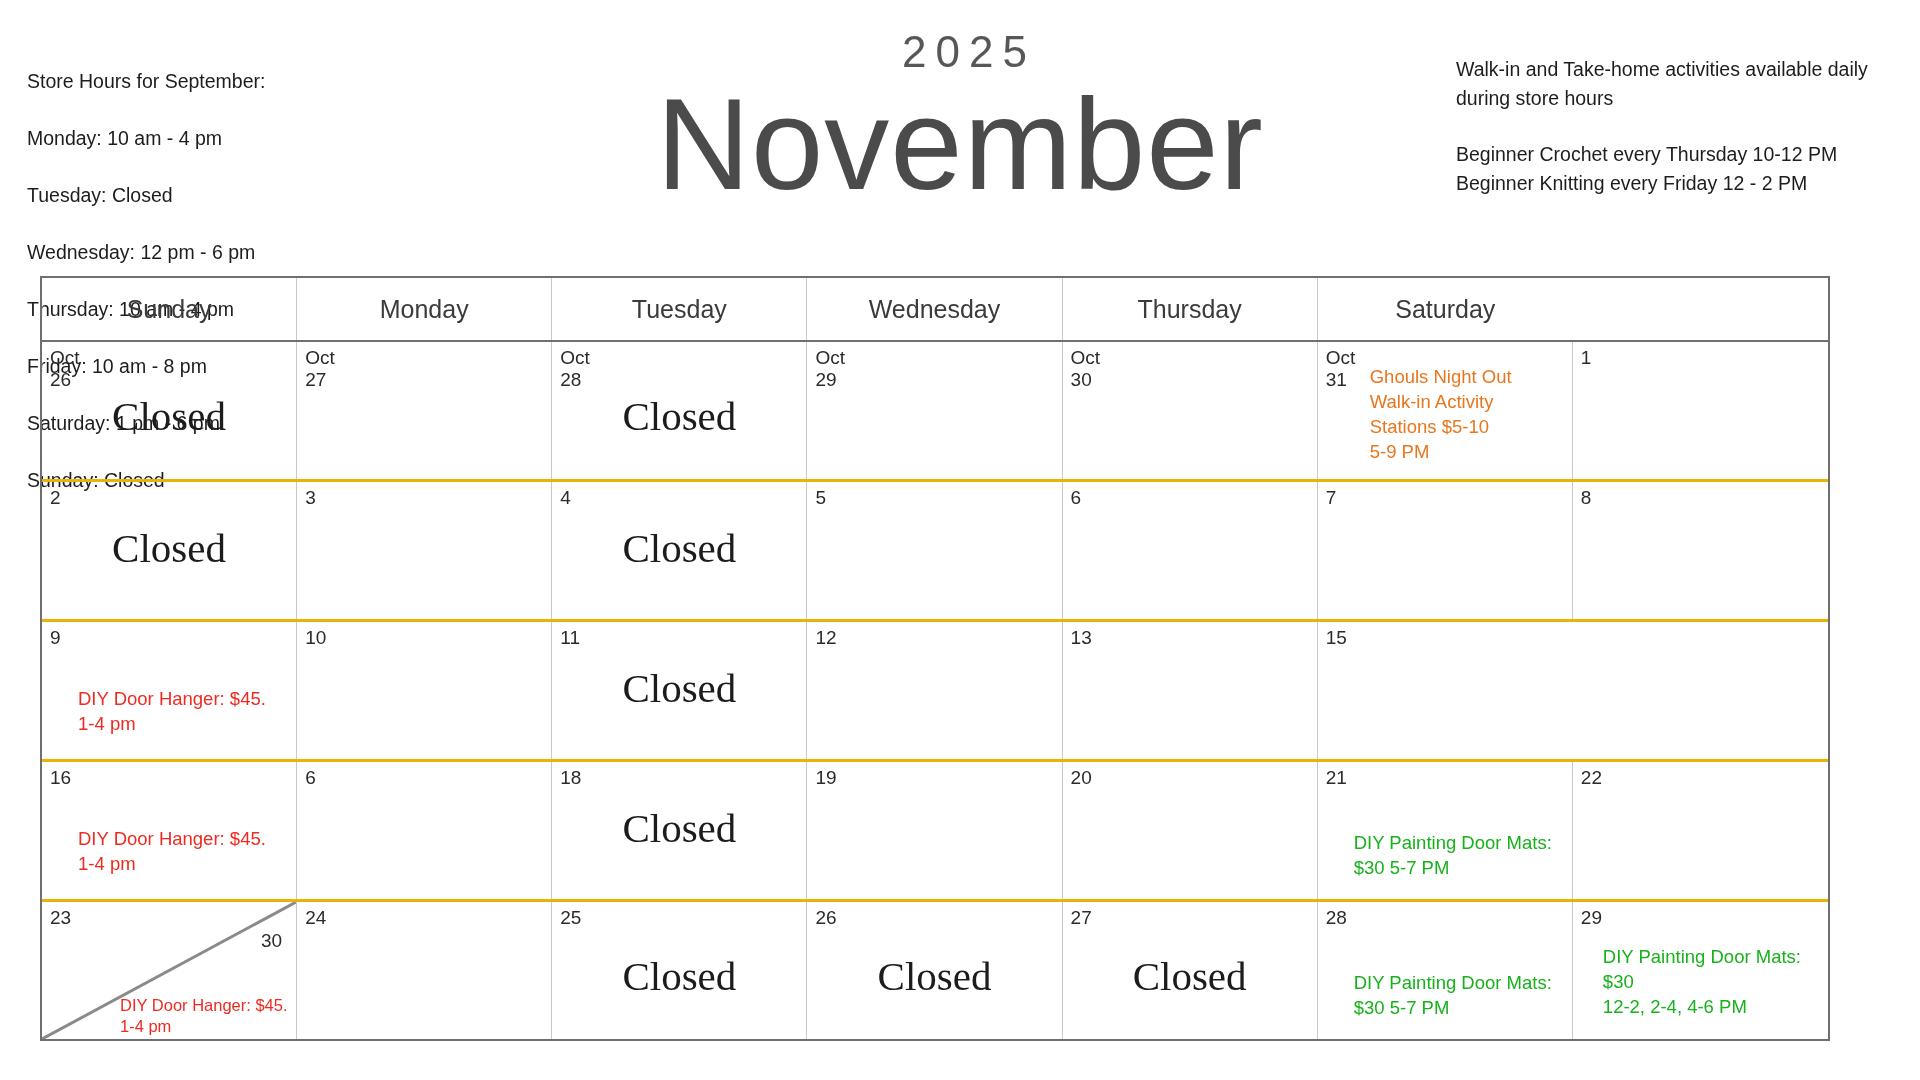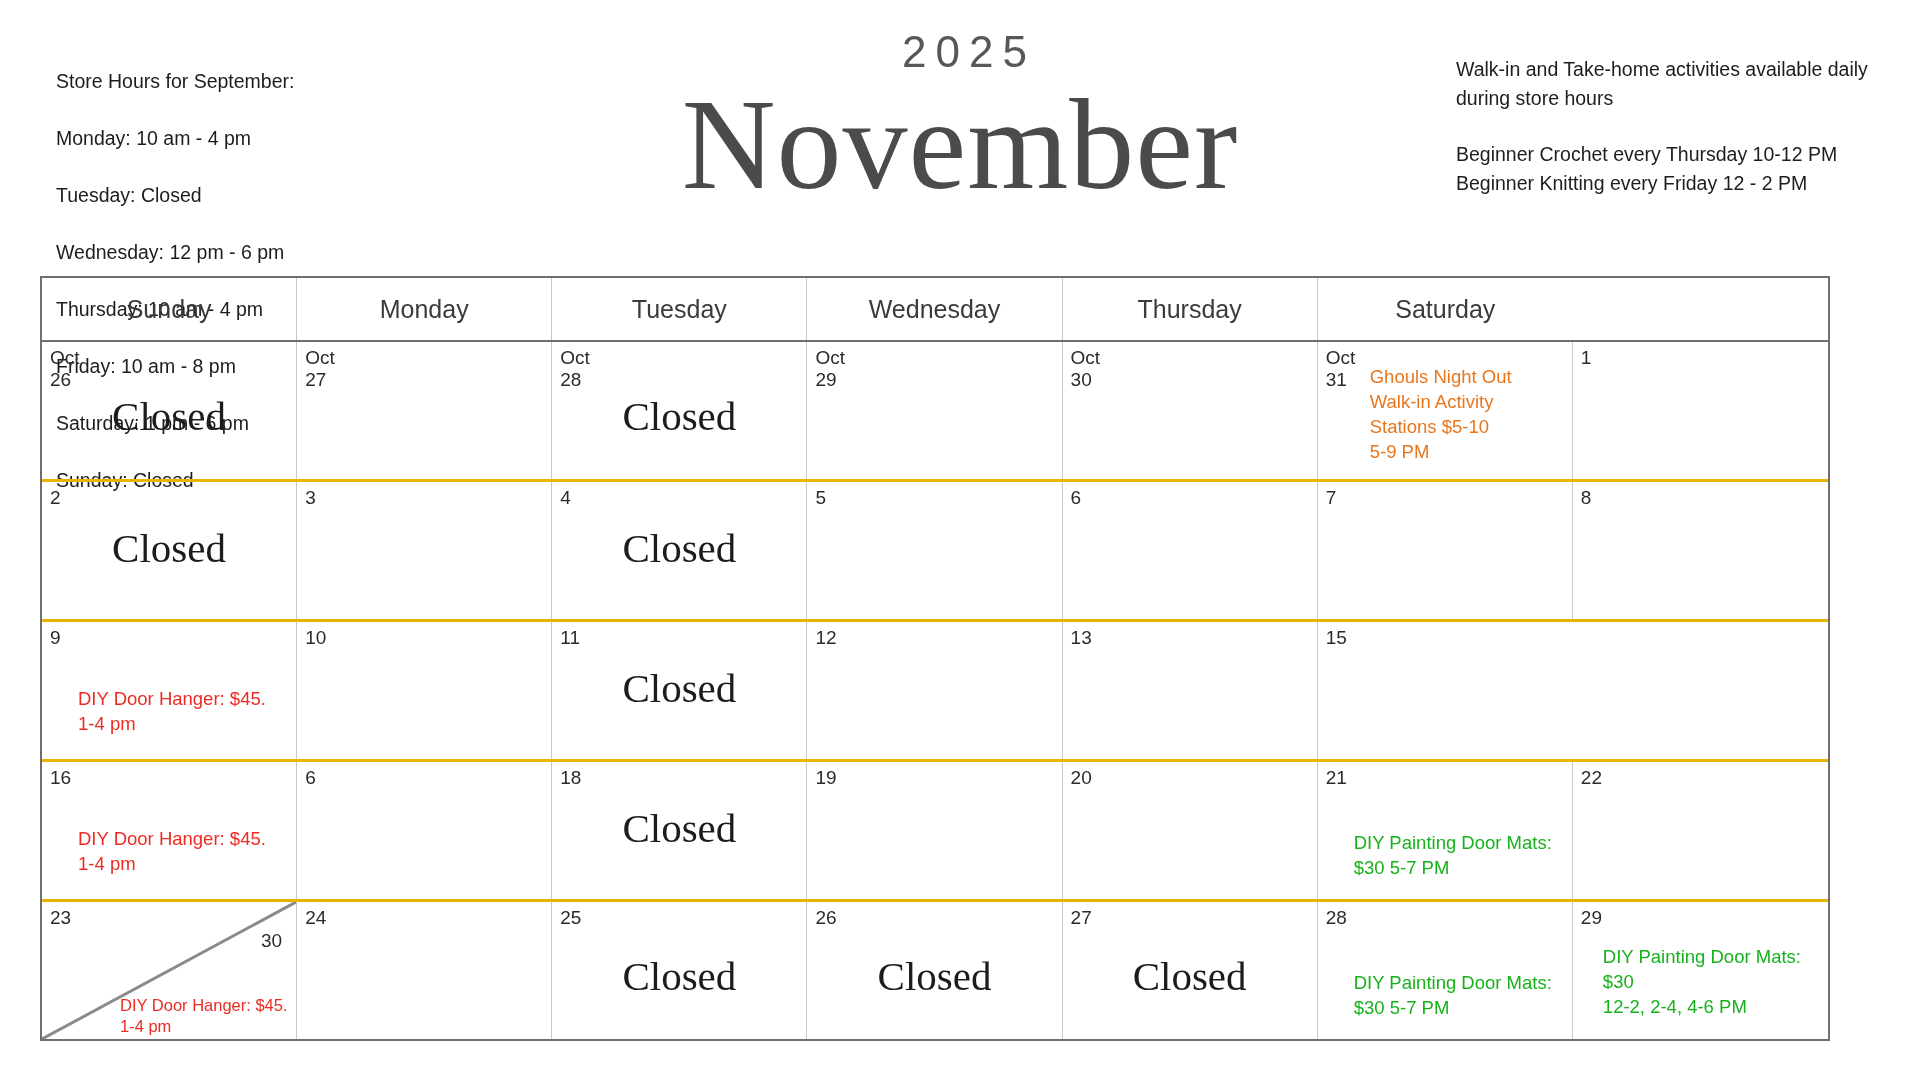--- a/index.html
+++ b/index.html
@@ -19,21 +19,21 @@
     box-sizing: border-box;
   }
 
   
   .header {
     position: relative;
     height: 260px;
   }
   .hours {
     position: absolute;
-    left: 56px;
+    left: 27px;
     top: 38px;
     font-size: 19.5px;
     line-height: 28.5px;
     color: #1d1d1d;
     white-space: pre-line;
   }
   .hours-line { display: block; }
 
   .title-block {
     position: absolute;
@@ -45,21 +45,21 @@
   }
   .year {
     font-family: Liberation Sans, sans-serif;
     font-size: 44px;
     letter-spacing: 9px;
     color: #575757;
     line-height: 1;
     margin-left: 18px;
   }
   .month {
-    font-family: Liberation Serif, serif;
+    font-family: Liberation Sans, sans-serif;
     font-size: 130px;
     line-height: 1.02;
     color: #4b4b4b;
     margin-top: 4px;
     letter-spacing: 1px;
   }
 
   .notes {
     position: absolute;
     right: 44px;

